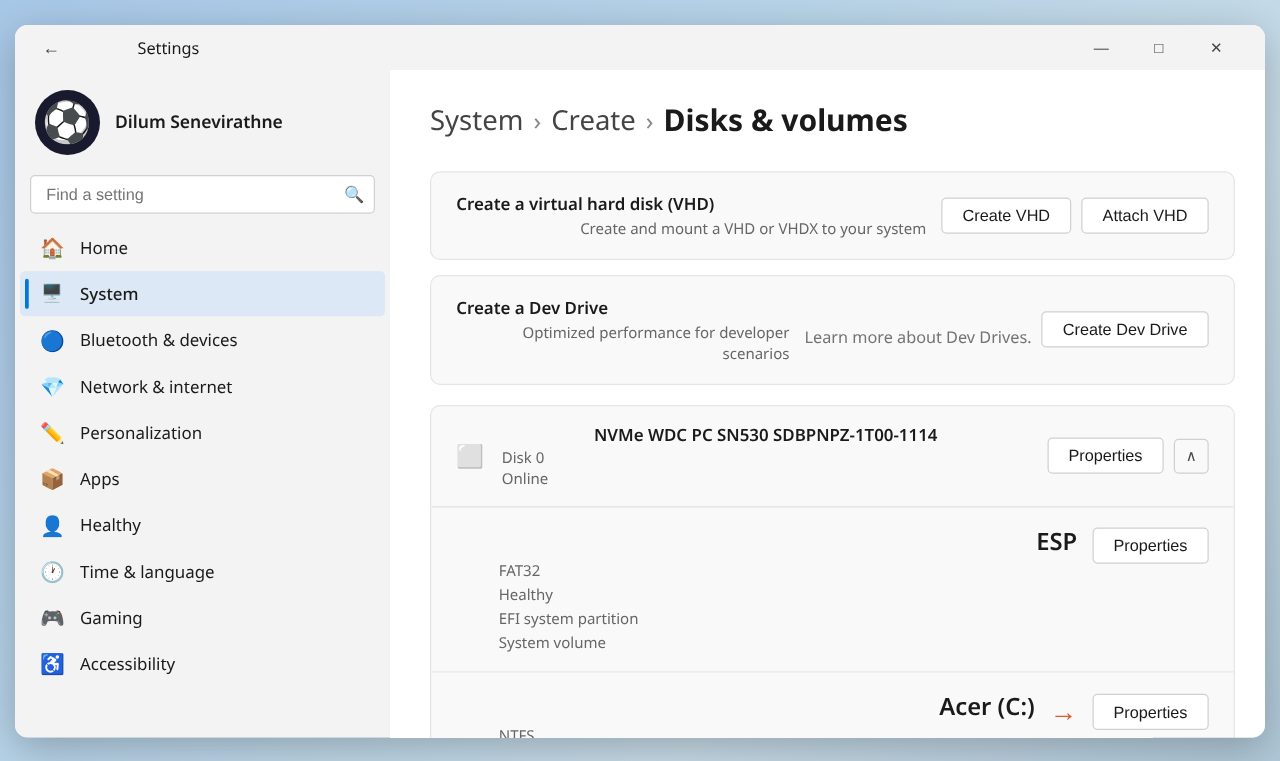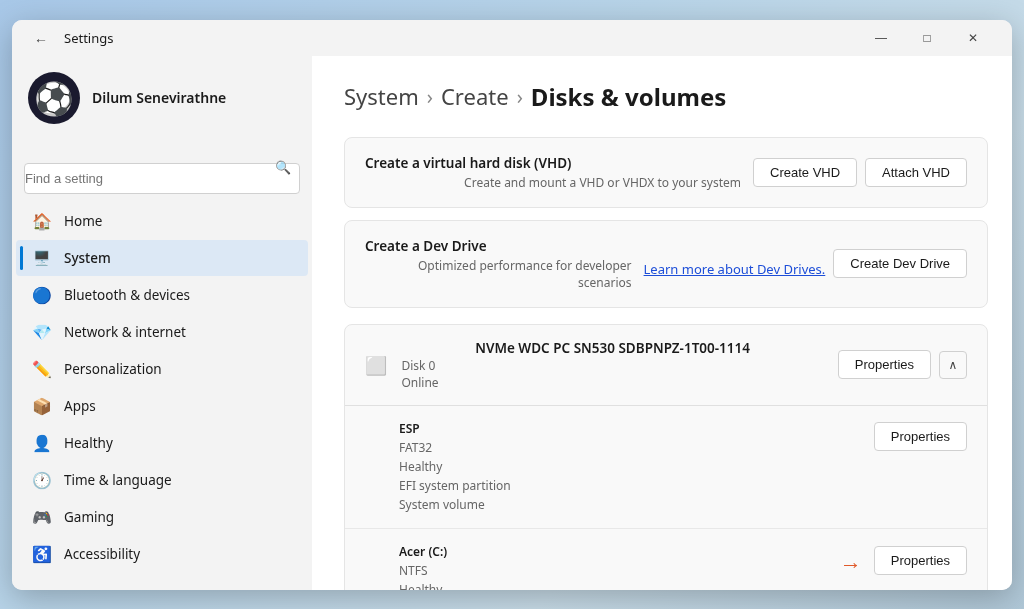--- a/index.html
+++ b/index.html
@@ -32,20 +32,21 @@
       flex-shrink: 0;
     }
     .titlebar-left {
       display: flex;
       align-items: center;
       gap: 10px;
     }
     .titlebar-title {
       font-size: 13px;
       color: #1a1a1a;
+      margin-left: 46px;
     }
     .titlebar-back {
       background: none;
       border: none;
       cursor: pointer;
       font-size: 14px;
       color: #444;
       padding: 2px 6px;
     }
     .titlebar-controls {
@@ -105,27 +106,26 @@
       font-size: 14px;
       font-weight: 600;
       color: #1a1a1a;
     }
     .search-box {
       margin: 4px 12px 8px 12px;
       position: relative;
     }
     .search-input {
       width: 100%;
-      padding: 7px 32px 7px 0;
+      padding: 7px 32px 7px 12px;
       border: 1px solid #d0d0d0;
       border-radius: 4px;
       background: white;
       font-size: 13px;
       outline: none;
-      margin-top: 23px;
     }
     .search-icon-wrap {
       position: absolute;
       right: 8px;
       top: 50%;
       transform: translateY(-50%);
       color: #666;
       font-size: 13px;
     }
     .nav-item {
@@ -287,24 +287,25 @@
       display: flex;
       align-items: flex-start;
       padding: 14px 20px 14px 54px;
       border-bottom: 1px solid #e8e8e8;
       gap: 12px;
       position: relative;
     }
     .volume-row:last-child { border-bottom: none; }
     .volume-info { flex: 1; }
     .volume-name {
-      font-size: 12px;
+      font-size: 19px;
       font-weight: 600;
       color: #1a1a1a;
       margin-bottom: 1px;
+      text-align: right;
     }
     .volume-detail {
       font-size: 12px;
       color: #666;
       line-height: 1.6;
     }
     .volume-actions {
       display: flex;
       align-items: center;
       gap: 12px;
@@ -425,21 +426,21 @@
         </div>
       </div>
 
       <div class="card">
         <div class="card-row">
           <div class="card-row-info">
             <div class="card-row-title">Create a Dev Drive</div>
             <div class="card-row-desc">Optimized performance for developer scenarios</div>
           </div>
           <div class="card-row-actions">
-            <span style="font-size:13px;color:#1d4ed8;cursor:pointer;text-decoration:underline;">Learn more about Dev Drives.</span>
+            <span style="font-size:13px;color:#737373;cursor:pointer;">Learn more about Dev Drives.</span>
             <button class="btn">Create Dev Drive</button>
           </div>
         </div>
       </div>
 
       <div class="disk-section" style="margin-top:16px;">
 
         <div class="disk-header">
           <span class="disk-icon">⬜</span>
           <div class="disk-info">

